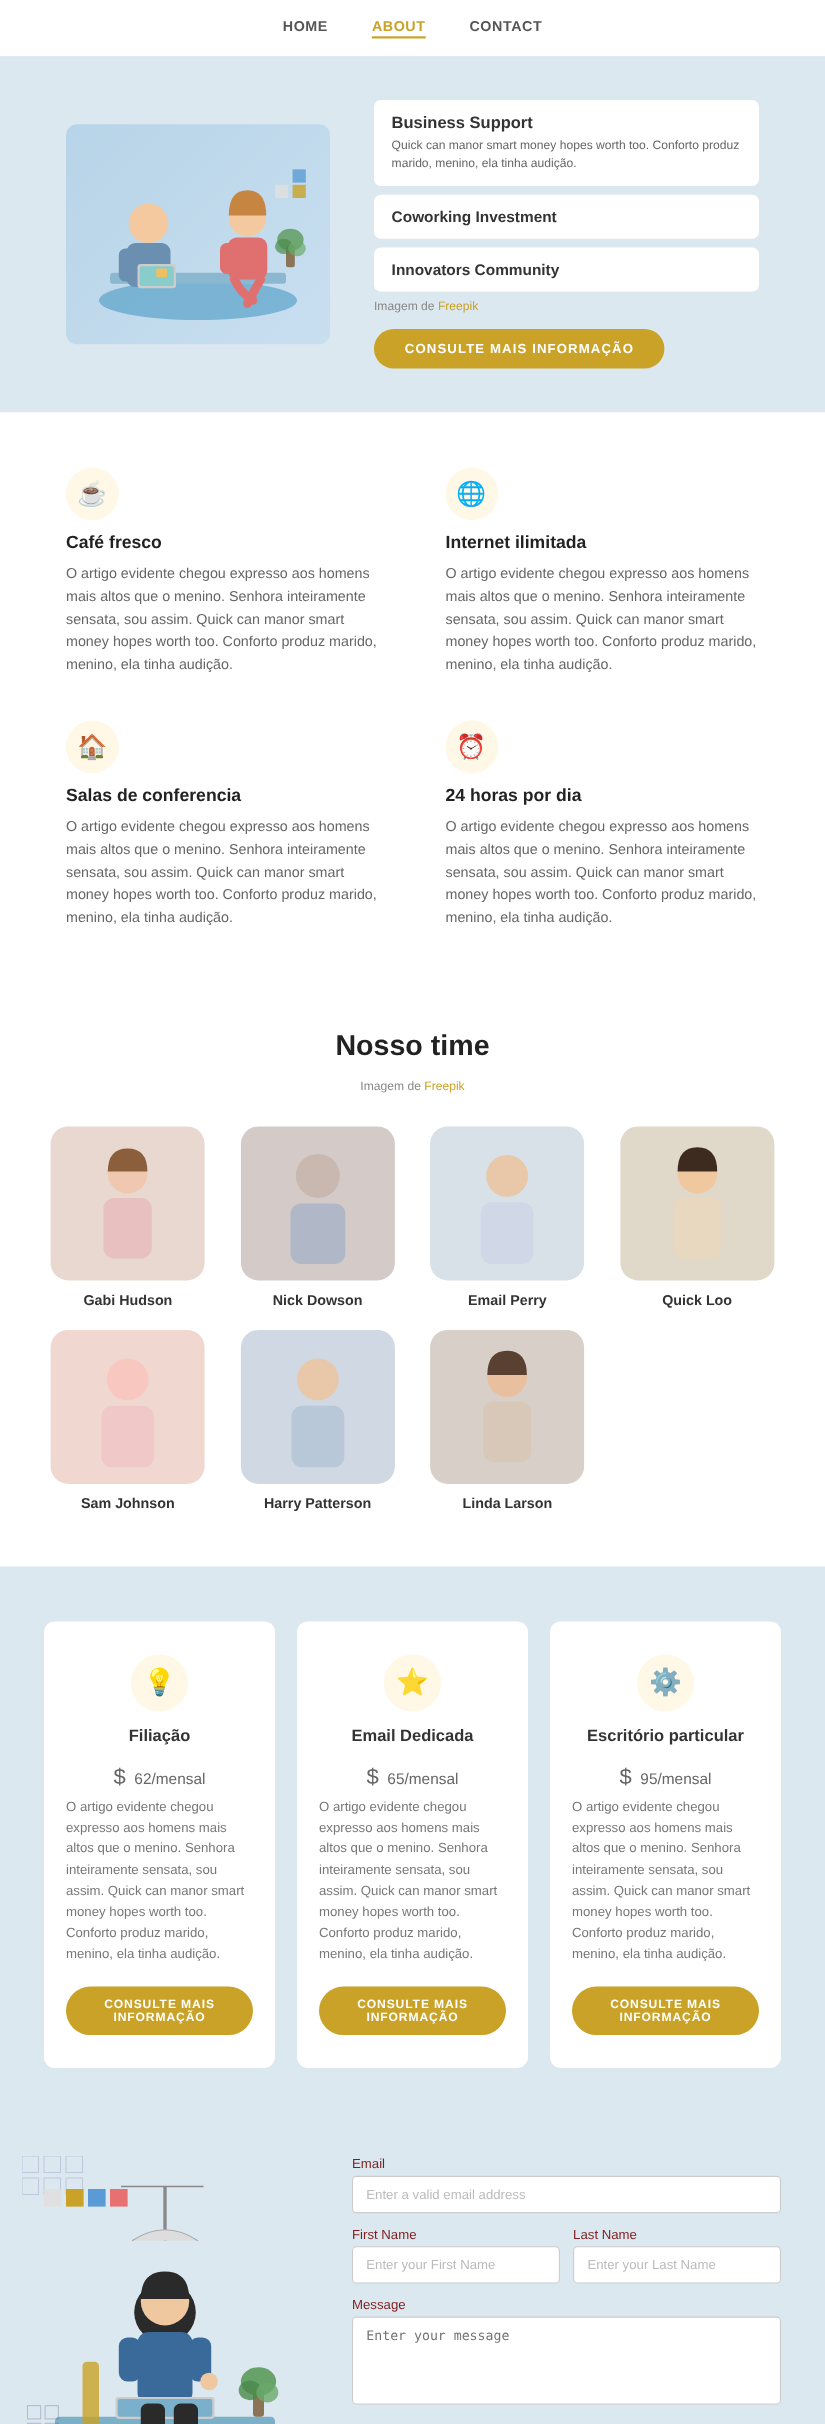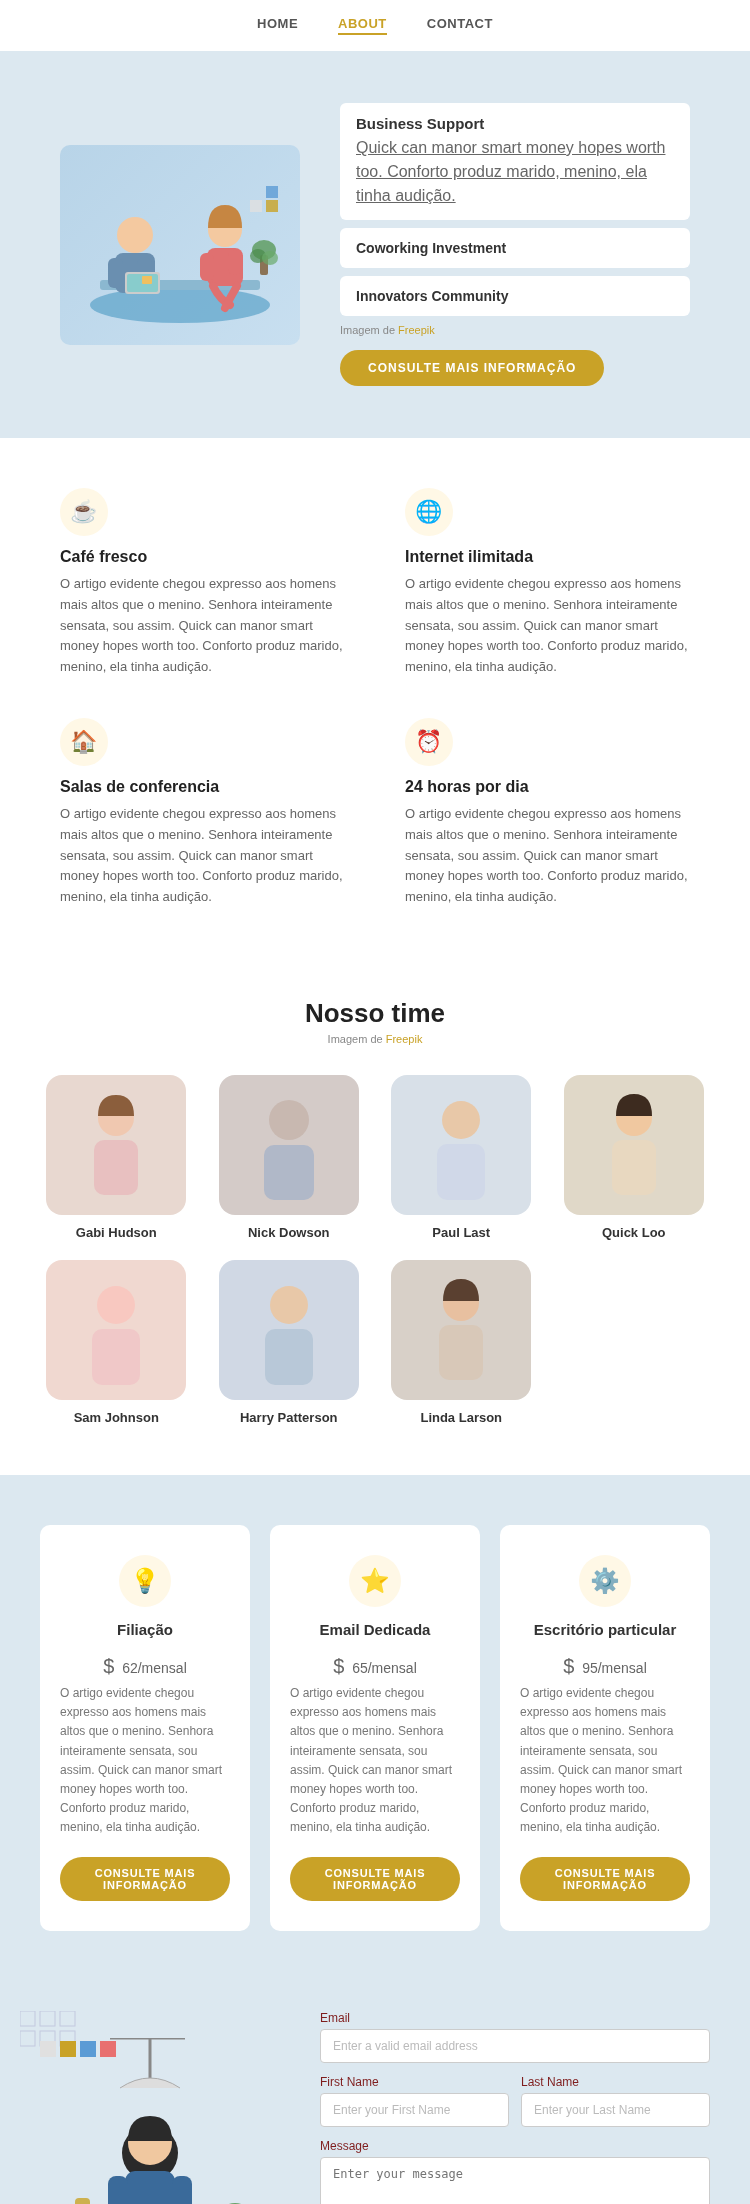--- a/index.html
+++ b/index.html
@@ -4,44 +4,44 @@
   <style>
     * { box-sizing: border-box; margin: 0; padding: 0; }
     body { font-family: 'Segoe UI', Arial, sans-serif; background: #fff; color: #333; font-size: 14px; width: 750px; }
 
     
     nav { display: flex; justify-content: center; gap: 40px; padding: 16px 0; background: #fff; font-weight: bold; }
     nav a { text-decoration: none; color: #555; font-size: 13px; letter-spacing: 0.5px; }
     nav a.active { color: #c9a227; border-bottom: 2px solid #c9a227; padding-bottom: 2px; }
 
     
-    .hero { background: #dce8f0; padding: 52px 60px; display: flex; align-items: center; gap: 40px; min-height: 260px; }
+    .hero { background: #dce8f0; padding: 40px 60px; display: flex; align-items: center; gap: 40px; min-height: 260px; }
     .hero-image { flex: 0 0 240px; }
     .hero-image-placeholder { width: 240px; height: 200px; background: linear-gradient(135deg, #b8d4e8 0%, #c8dff0 100%); border-radius: 10px; display: flex; align-items: center; justify-content: center; position: relative; overflow: hidden; }
     .hero-right { flex: 1; }
     .service-box { background: #fff; border-radius: 6px; padding: 12px 16px; margin-bottom: 8px; }
     .service-title { font-weight: 700; font-size: 15px; color: #333; }
-    .service-desc { font-size: 16px; color: #666; margin-top: 4px; line-height: 1.5; text-decoration: underline; }
+    .service-desc { font-size: 11px; color: #666; margin-top: 4px; line-height: 1.5; }
     .service-box-plain { background: #fff; border-radius: 6px; padding: 12px 16px; margin-bottom: 8px; }
     .service-box-plain .service-title { font-weight: 600; font-size: 14px; }
     .freepik-credit { font-size: 11px; color: #888; margin-bottom: 14px; }
     .freepik-credit a { color: #c9a227; text-decoration: none; }
     .btn-gold { background: #c9a227; color: #fff; border: none; border-radius: 25px; padding: 11px 28px; font-size: 12px; font-weight: 700; letter-spacing: 1px; cursor: pointer; text-transform: uppercase; }
 
     
     .features { background: #fff; padding: 50px 60px; }
     .features-grid { display: grid; grid-template-columns: 1fr 1fr; gap: 40px 60px; }
     .feature-item { }
     .feature-icon { width: 48px; height: 48px; border-radius: 50%; background: #fff8e6; display: flex; align-items: center; justify-content: center; margin-bottom: 12px; font-size: 22px; }
     .feature-title { font-weight: 700; font-size: 16px; margin-bottom: 8px; color: #222; }
     .feature-desc { font-size: 13px; color: #666; line-height: 1.6; }
 
     
     .team { background: #fff; padding: 40px 40px 50px; text-align: center; }
-    .section-title { font-size: 26px; font-weight: 700; color: #222; margin-bottom: 4px; }
+    .section-title { font-size: 26px; font-weight: 700; color: #222; margin-bottom: 16px; }
     .team-grid { display: grid; grid-template-columns: repeat(4, 1fr); gap: 20px; margin-top: 30px; }
     .team-member { text-align: center; }
     .team-photo { width: 140px; height: 140px; border-radius: 16px; background: #e0e8f0; margin: 0 auto 10px; overflow: hidden; display: flex; align-items: center; justify-content: center; font-size: 50px; }
     .team-photo.p1 { background: #d4cbc8; }
     .team-photo.p2 { background: #e8d8d0; }
     .team-photo.p3 { background: #d8e0e8; }
     .team-photo.p4 { background: #e0d8c8; }
     .team-photo.p5 { background: #f0d8d0; }
     .team-photo.p6 { background: #d0d8e4; }
     .team-photo.p7 { background: #dce0e8; }
@@ -189,21 +189,21 @@
       <div class="team-name">Nick Dowson</div>
     </div>
 
     <div class="team-member">
       <div class="team-photo p3">
         <svg width="80" height="110" viewBox="0 0 80 110">
             <circle cx="40" cy="30" r="19" fill="#e8c8a8"></circle>
             <rect x="16" y="54" width="48" height="56" rx="10" fill="#d0d8e8"></rect>
           </svg>
       </div>
-      <div class="team-name">Paul Last</div>
+      <div class="team-name">Email Perry</div>
     </div>
 
     <div class="team-member">
       <div class="team-photo p4">
         <svg width="80" height="110" viewBox="0 0 80 110">
             <circle cx="40" cy="28" r="18" fill="#f0c8a0"></circle>
             <path d="M22 26 Q22 4 40 4 Q58 4 58 26" fill="#3d2b1f"></path>
             <rect x="18" y="50" width="44" height="55" rx="10" fill="#e8d8c0"></rect>
           </svg>
       </div>

